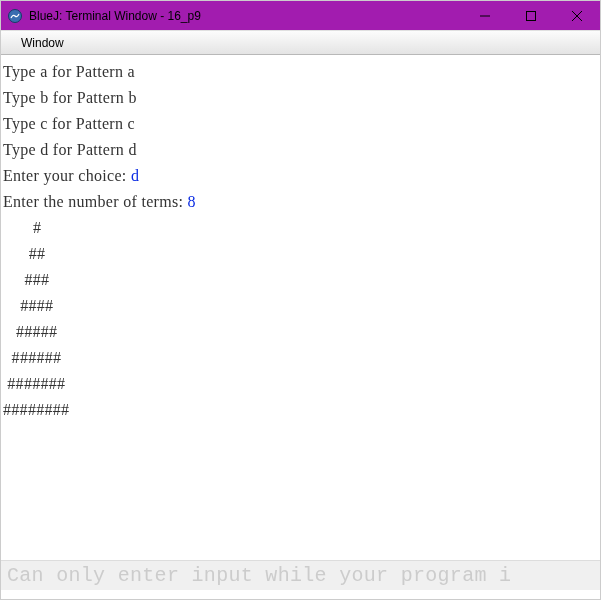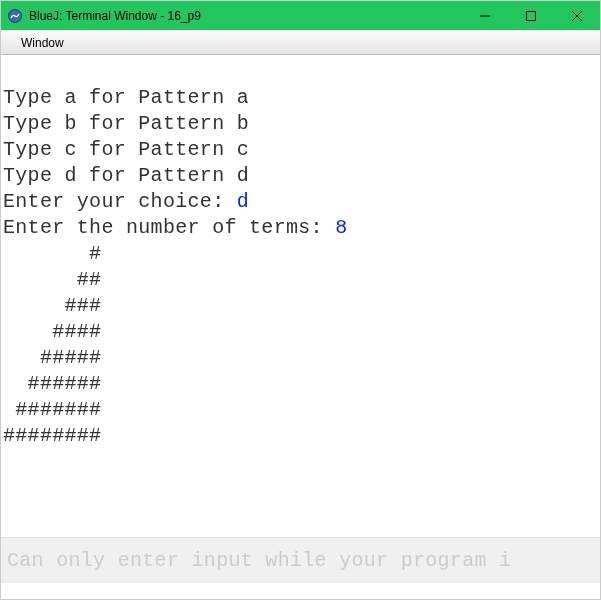--- a/index.html
+++ b/index.html
@@ -12,21 +12,21 @@
       background: #fff;
       width: 601px;
       height: 600px;
       overflow: hidden;
       border: 1px solid #ccc;
     }
     .titlebar {
       height: 30px;
       display: flex;
       align-items: center;
-      background: #22c55e;
+      background: #a21caf;
       border-bottom: 1px solid #e0e0e0;
       padding-left: 6px;
     }
     .app-icon {
       width: 16px;
       height: 16px;
       margin-right: 6px;
       flex-shrink: 0;
     }
     .title-text {
@@ -61,40 +61,39 @@
       padding-left: 14px;
       background: linear-gradient(to bottom, #fcfcfc 0%, #f0f0f0 50%, #e4e4e4 100%);
       border-bottom: 1px solid #b8b8b8;
       font-size: 12px;
       color: #000;
     }
     .menu-item {
       padding: 2px 6px;
     }
     .terminal {
-      font-family: Liberation Mono, monospace;
-      font-size: 20px;
+      font-family: Liberation Serif, serif;
+      font-size: 16px;
       line-height: 26px;
       padding: 4px 2px 2px 2px;
       color: #333333;
       white-space: pre;
       overflow: hidden;
       height: 495px;
       letter-spacing: 0.3px;
-      margin-top: 26px;
     }
     .input-val {
       color: #0a2be3;
     }
     .bottom-input {
       position: absolute;
-      bottom: 17px;
+      bottom: 10px;
       left: 1px;
       right: 1px;
-      height: 46px;
+      height: 30px;
       background: #f0f0f0;
       border-top: 1px solid #ddd;
       display: flex;
       align-items: center;
       padding-left: 6px;
       font-family: "Consolas", "Courier New", monospace;
       font-size: 20px;
       color: #ccc;
       white-space: nowrap;
       overflow: hidden;

